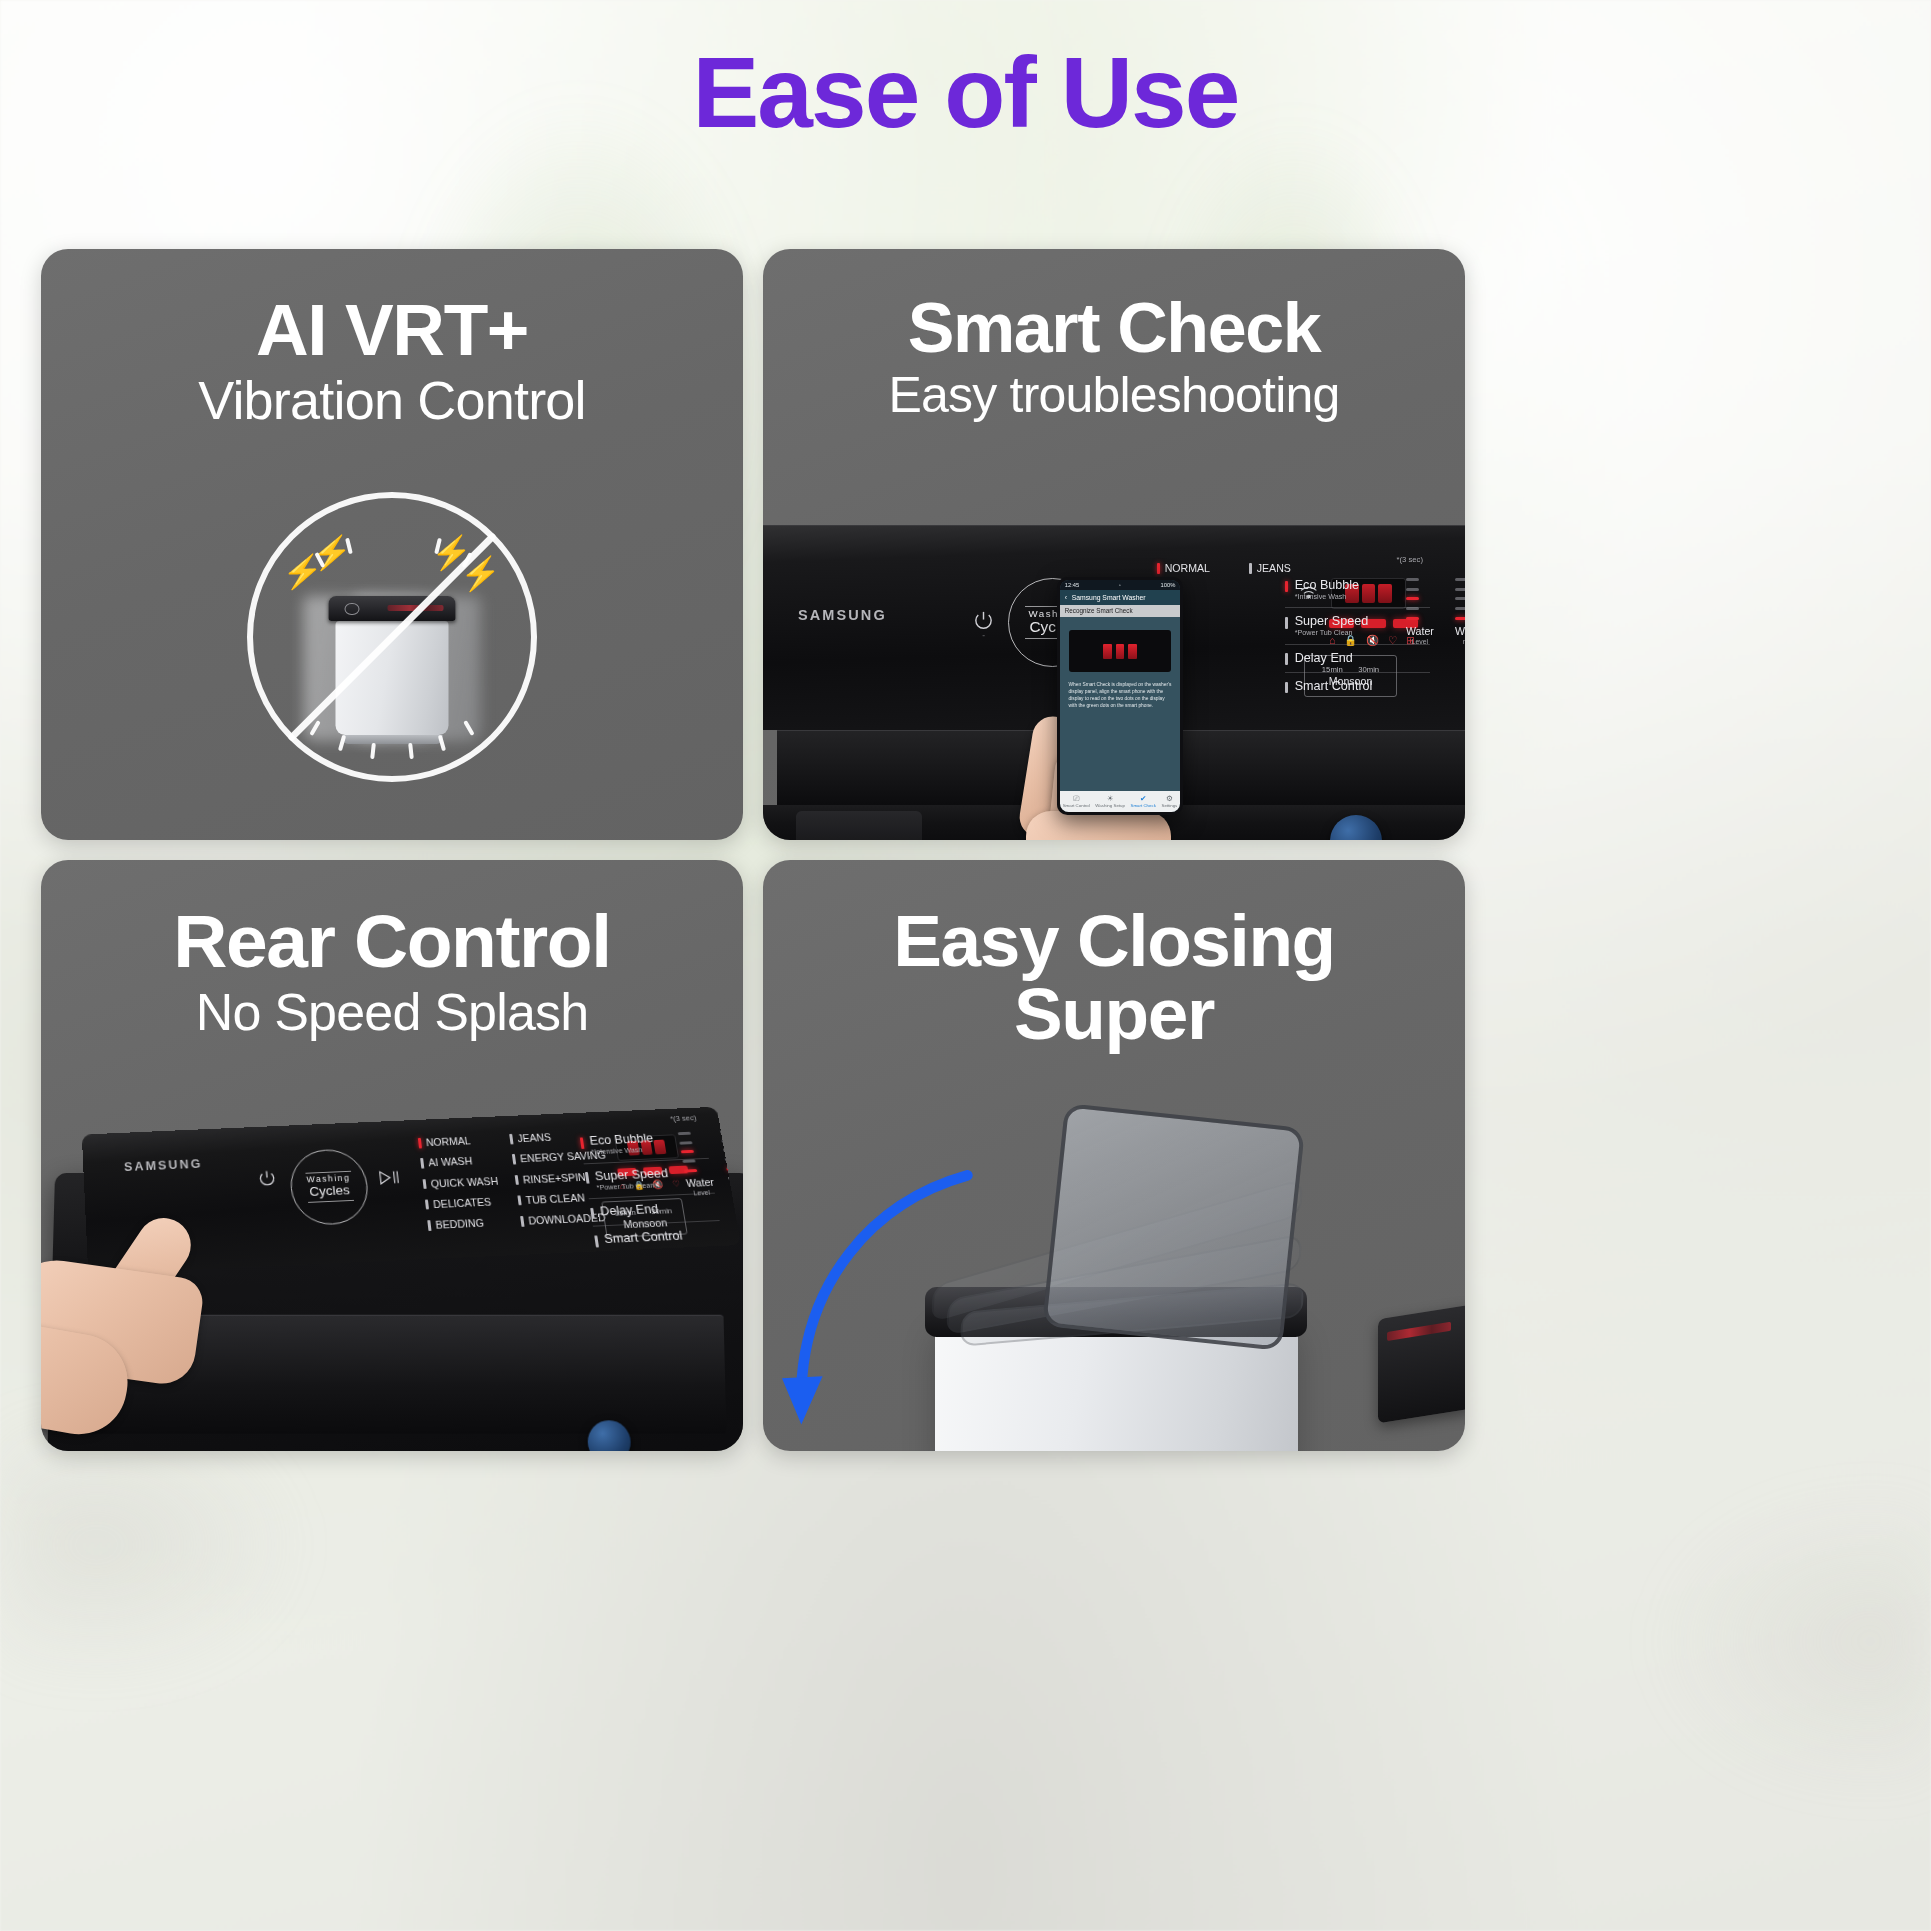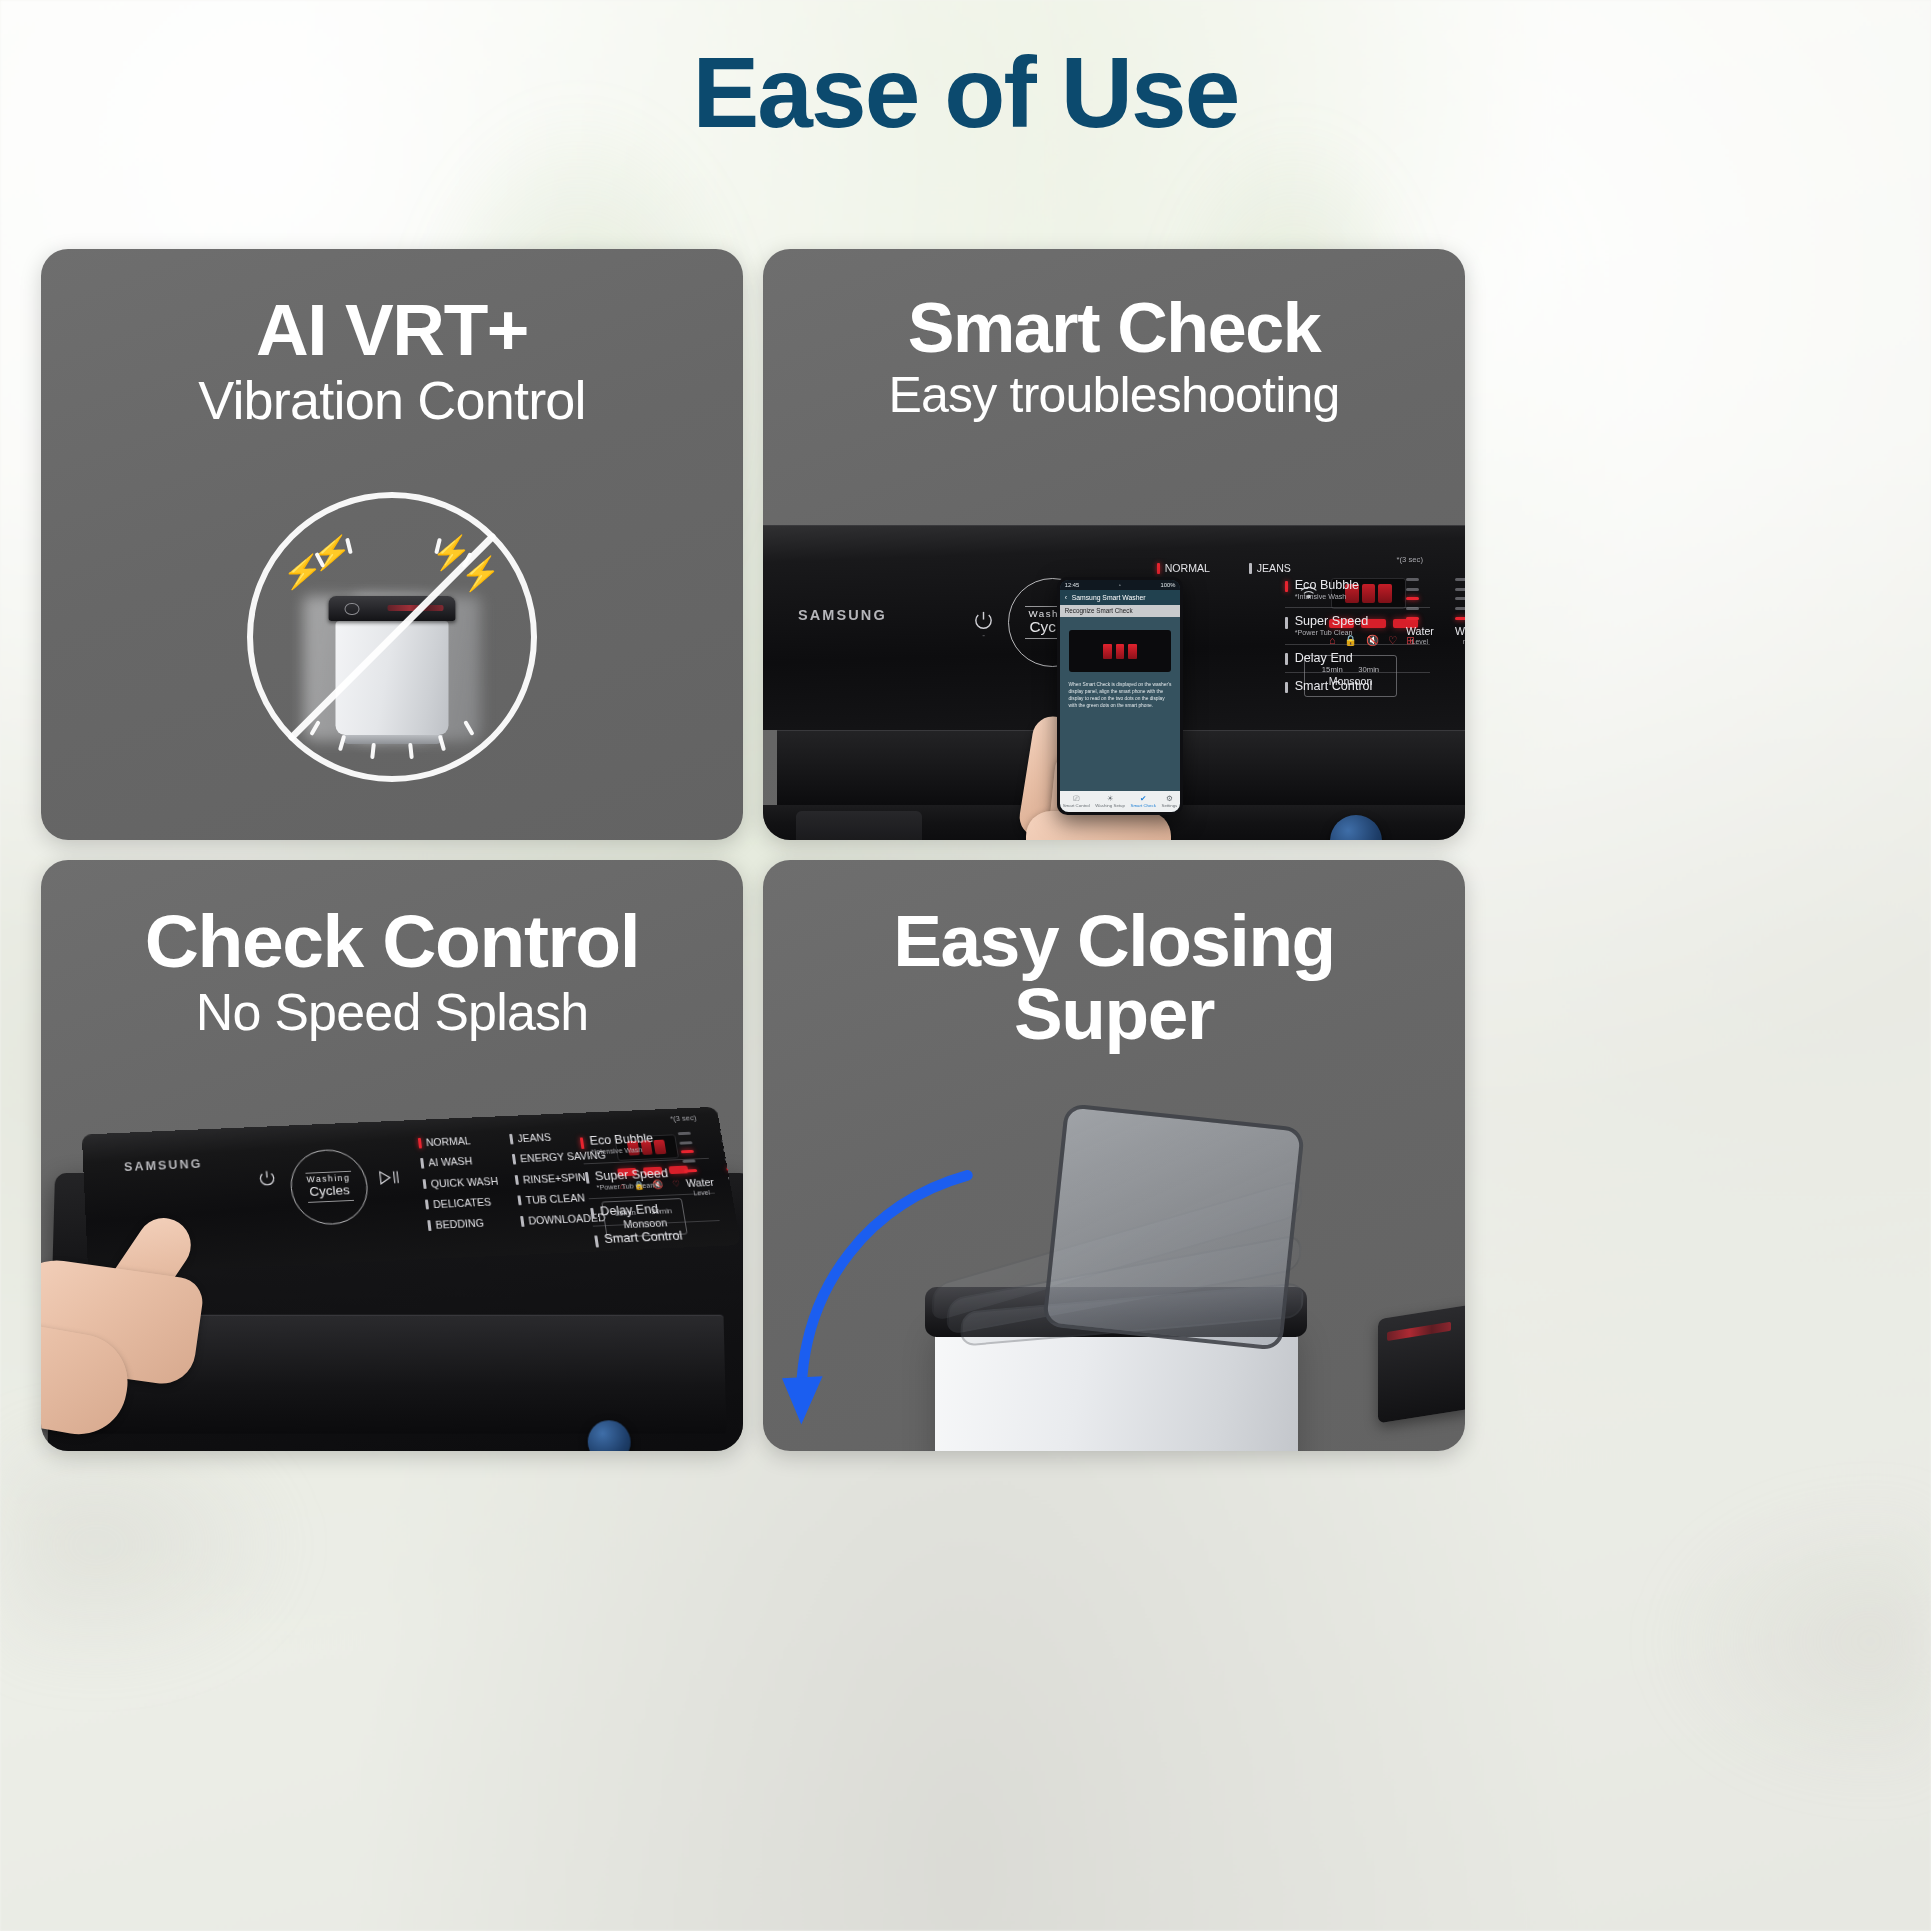--- a/index.html
+++ b/index.html
@@ -35,21 +35,21 @@
     filter:blur(25px);
   }
 
   
   .page-title {
     position:absolute; top:42px; left:0; width:100%;
     text-align:center;
     font-size:100px;
     font-weight:700;
     letter-spacing:-1.9px;
-    color:#0c4a6e;
+    color:#6d28d9;
     line-height:1;
   }
 
   
   .grid {
     position:absolute;
     left:41px; top:249px;
     width:1850px; height:1641px;
     display:grid;
     grid-template-columns:702px 702px;
@@ -590,21 +590,21 @@
               <div class="it"><span class="g">⚙</span><span>Settings</span></div>
             </div>
           </div>
         </div>
       </div>
     </div>
   </section>
 
   <section class="card three">
     <div class="card-head">
-      <div class="card-title">Check Control</div>
+      <div class="card-title">Rear Control</div>
       <div class="card-sub">No Speed Splash</div>
     </div>
 
     <div class="card-art c3-art">
       <div class="c3-machine">
         <div class="c3-lid"></div>
         <div class="c3-knob"></div>
       </div>
 
       <div class="panel-wrap" style="left:44px;right:9.7px;top:-5.8px;height:143px;transform:perspective(1062px) rotateX(12deg) rotate(-2.6deg);transform-origin:left center;border-radius:9.7px;">

